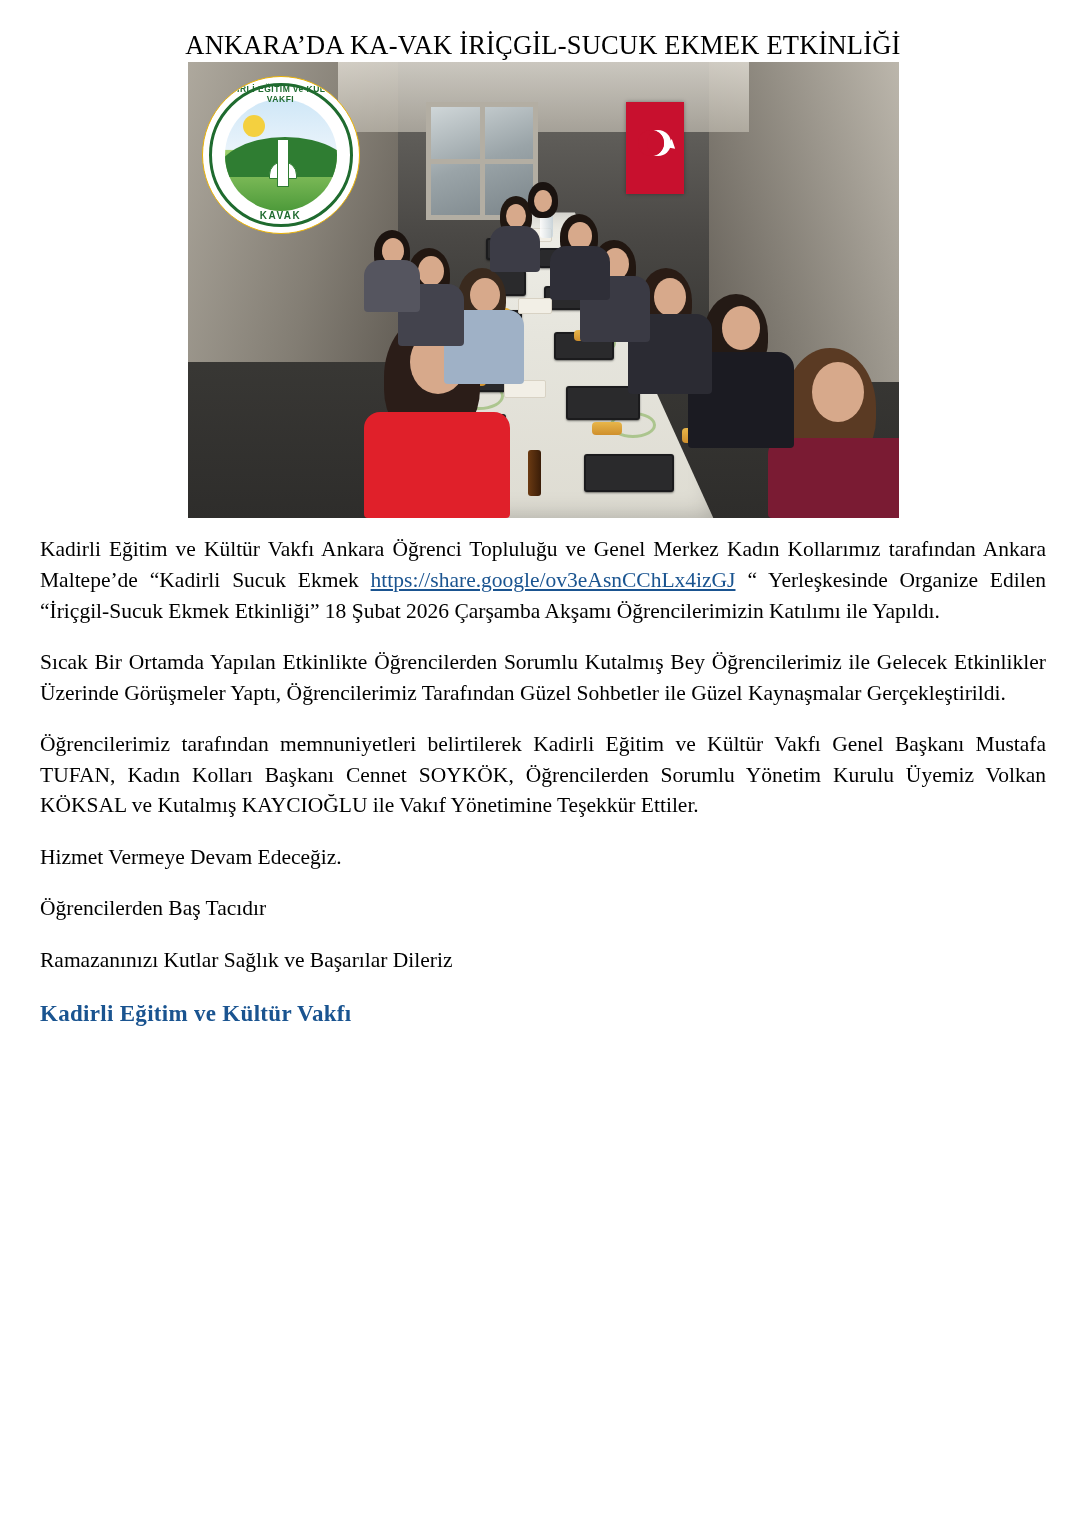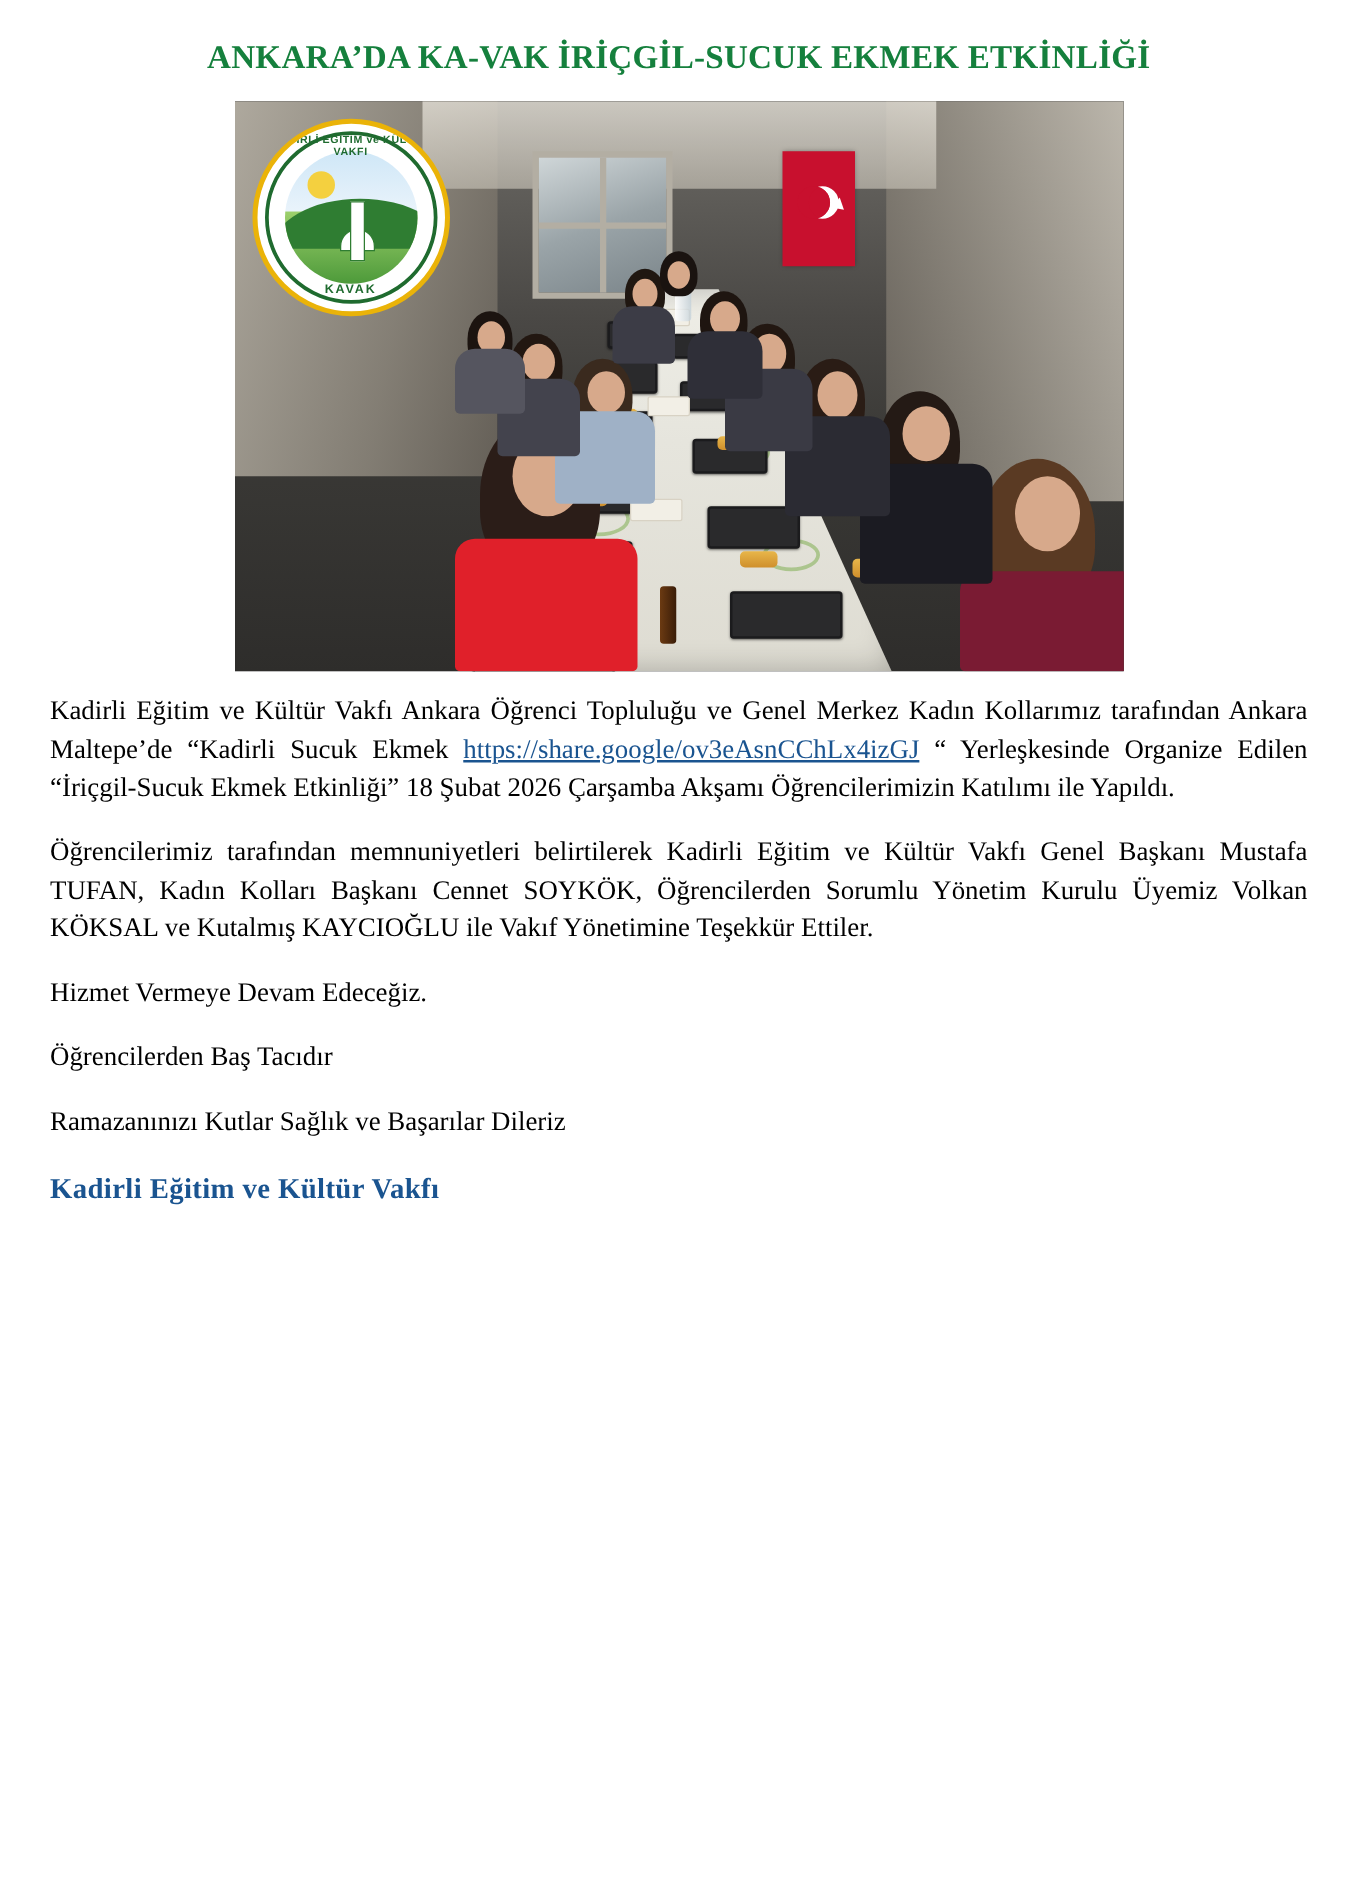--- a/index.html
+++ b/index.html
@@ -16,25 +16,25 @@
   .page {
     width: 1086px;
     min-height: 1517px;
     box-sizing: border-box;
     padding: 22px 40px 20px 40px;
     position: relative;
   }
   .doc-title {
     text-align: center;
     font-family: "Liberation Serif", serif;
-    font-weight: bold;
+    font-weight: normal;
     font-size: 26.5px;
     letter-spacing: 0.2px;
-    color: #15803d;
-    margin: 8px 0 21px 0;
+    color: #000000;
+    margin: 8px 0 2px 0;
     line-height: 1.15;
   }
   .photo-wrap {
     display: flex;
     justify-content: center;
     margin: 0 0 16px 0;
   }
   .photo {
     position: relative;
     width: 711px;
@@ -176,21 +176,21 @@
     border-radius: 16px 16px 4px 4px;
   }
   .logo {
     position: absolute;
     left: 14px;
     top: 14px;
     width: 158px;
     height: 158px;
     border-radius: 50%;
     background: #ffffff;
-    border: 4px solid #eab308;
+    border: 1px solid #eab308;
     box-sizing: border-box;
     overflow: hidden;
   }
   .logo .ring {
     position: absolute;
     inset: 6px;
     border-radius: 50%;
     border: 3px solid #1f6b2f;
   }
   .logo .inner {
@@ -386,20 +386,21 @@
   </div>
 
   <div class="body-text">
 
     <p class="para">
       <span>Kadirli Eğitim ve Kültür Vakfı Ankara Öğrenci Topluluğu ve Genel Merkez Kadın Kollarımız tarafından Ankara Maltepe’de </span><span class="b">“Kadirli Sucuk Ekmek </span><a class="link" href="#">https://share.google/ov3eAsnCChLx4izGJ</a><span> “ Yerleşkesinde Organize Edilen “</span><span class="b">İriçgil-Sucuk Ekmek Etkinliği</span><span>” 18 Şubat 2026 Çarşamba Akşamı Öğrencilerimizin Katılımı ile Yapıldı.</span>
     </p>
 
 
 
+    <p class="para">Sıcak Bir Ortamda Yapılan Etkinlikte Öğrencilerden Sorumlu Kutalmış Bey Öğrencilerimiz ile Gelecek Etkinlikler Üzerinde Görüşmeler Yaptı, Öğrencilerimiz Tarafından Güzel Sohbetler ile Güzel Kaynaşmalar Gerçekleştirildi.</p>
 
     <p class="para">Öğrencilerimiz tarafından memnuniyetleri belirtilerek Kadirli Eğitim ve Kültür Vakfı Genel Başkanı Mustafa TUFAN, Kadın Kolları Başkanı Cennet SOYKÖK, Öğrencilerden Sorumlu Yönetim Kurulu Üyemiz Volkan KÖKSAL ve Kutalmış KAYCIOĞLU ile Vakıf Yönetimine Teşekkür Ettiler.</p>
 
 
     <p class="para last-single">Hizmet Vermeye Devam Edeceğiz.</p>
 
     <p class="para last-single">Öğrencilerden Baş Tacıdır</p>
 
     <p class="para last-single">Ramazanınızı Kutlar Sağlık ve Başarılar Dileriz</p>
 

